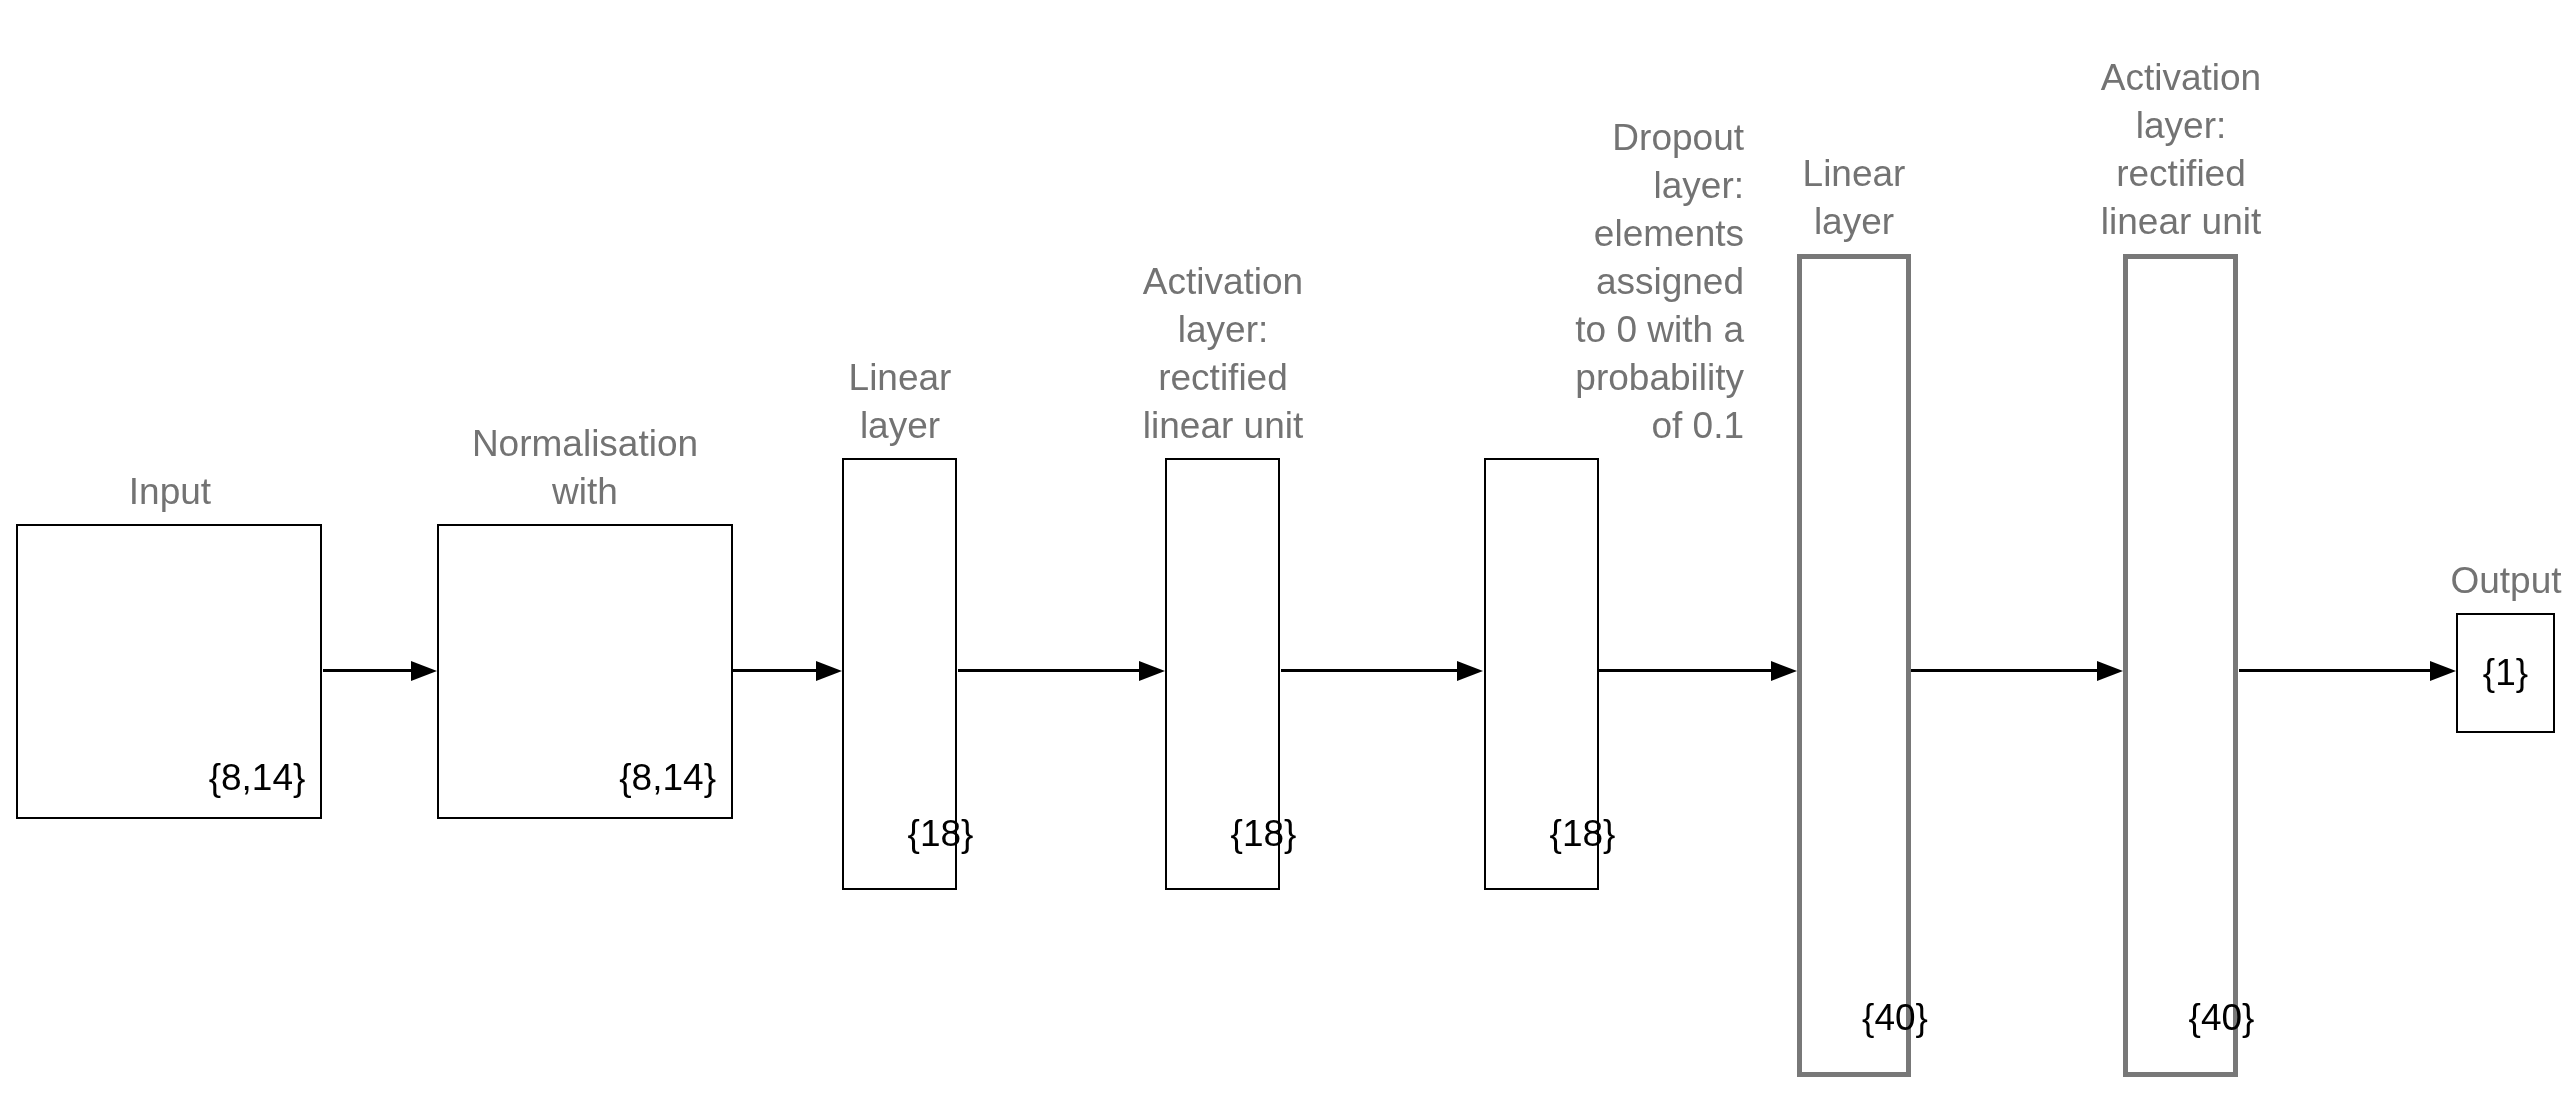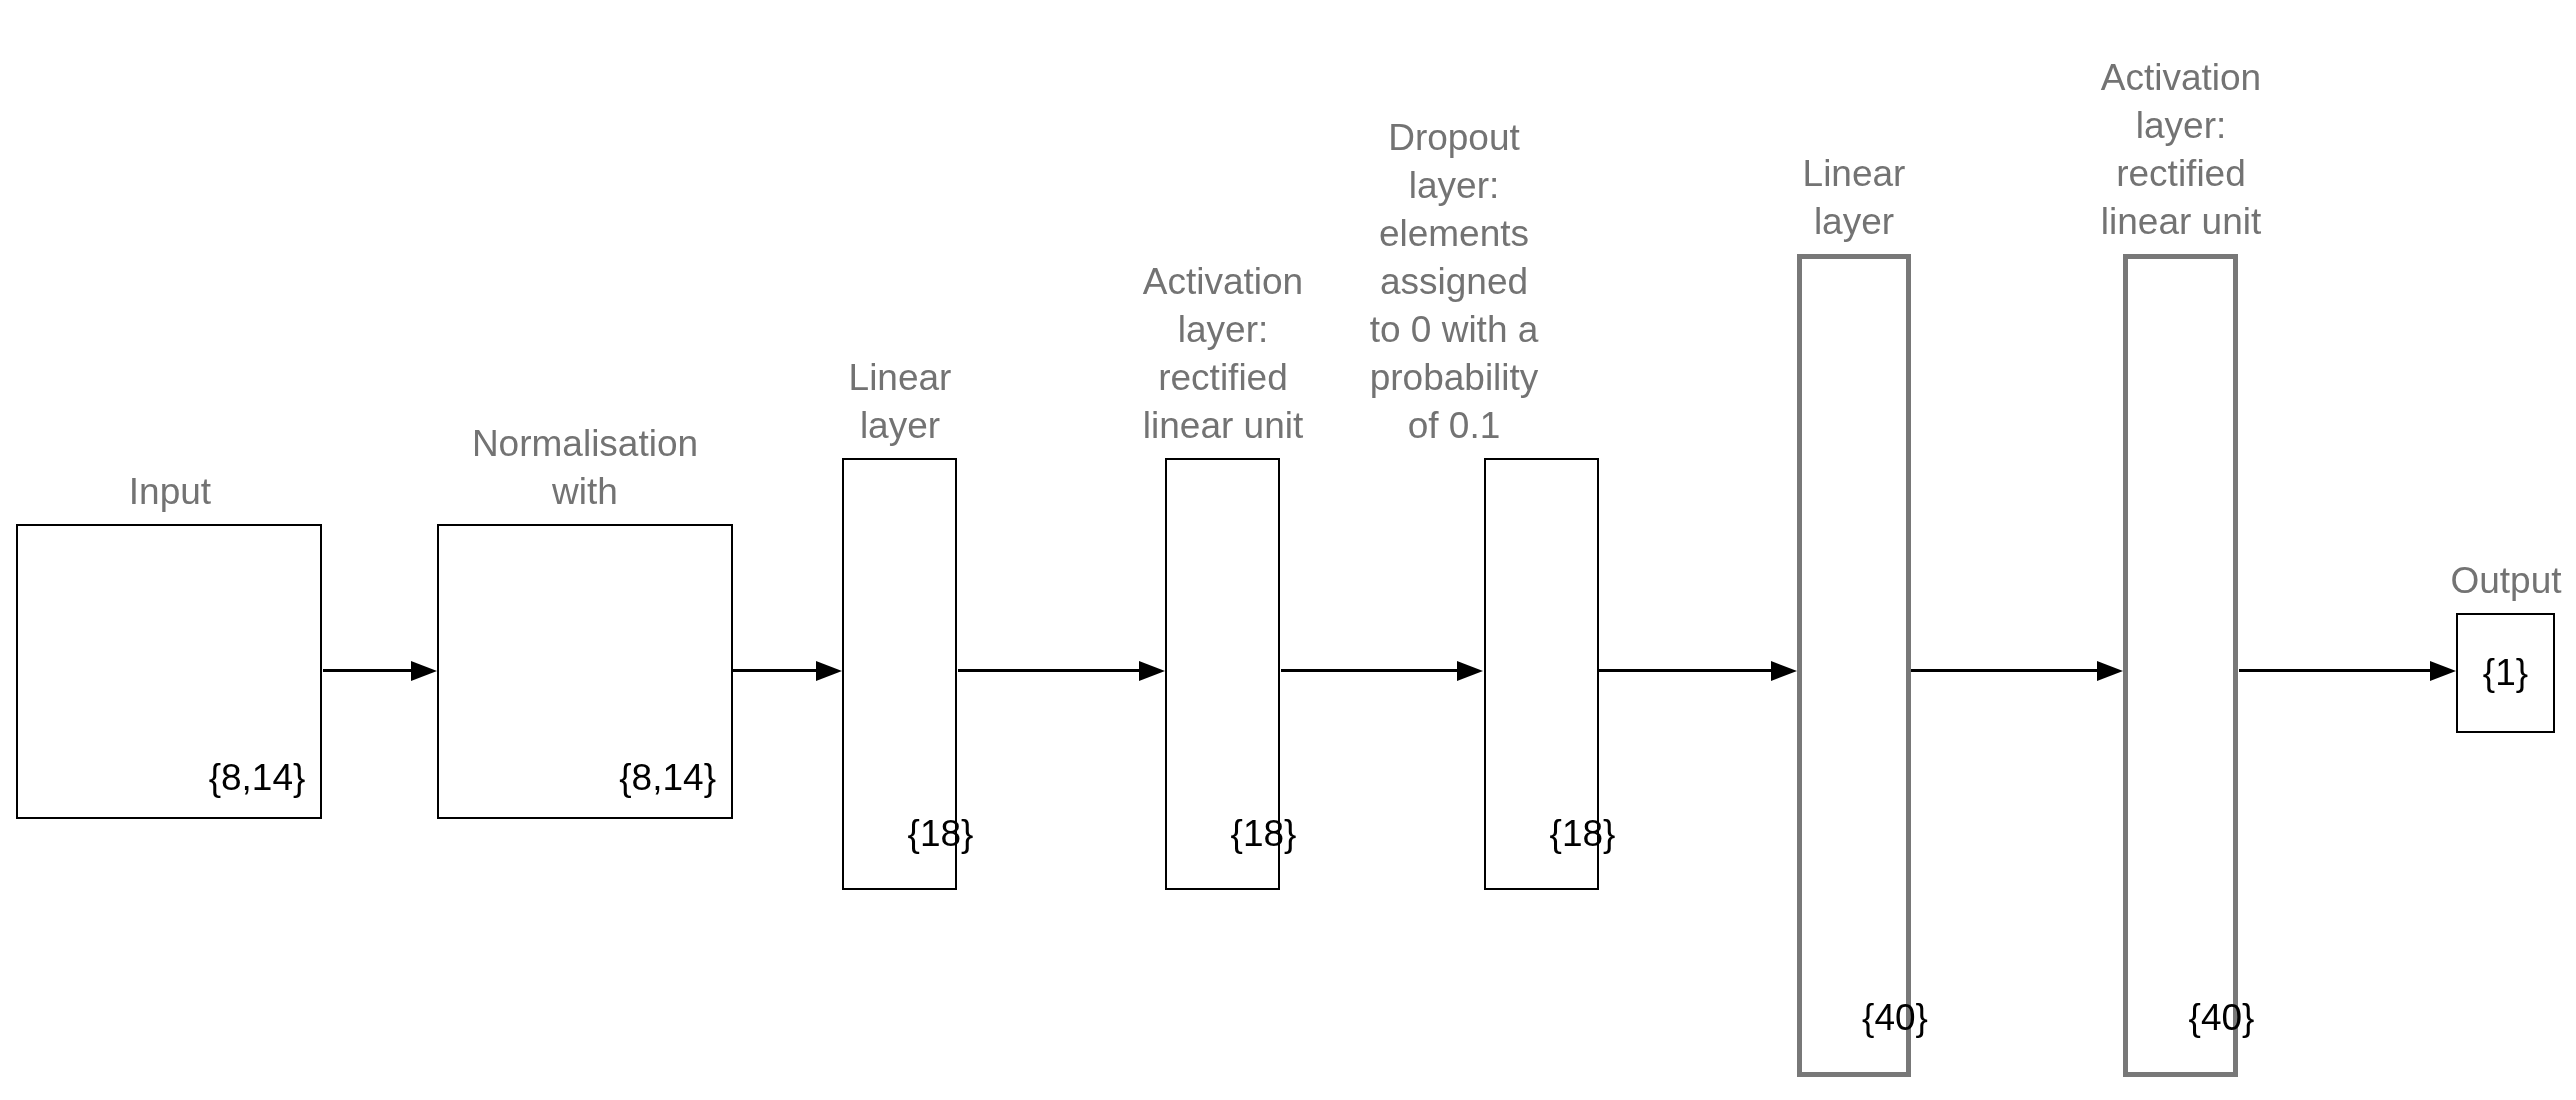--- a/index.html
+++ b/index.html
@@ -19,21 +19,21 @@
     text-align: center;
     font-size: 37px;
     line-height: 48px;
     white-space: pre-line;
     color: #737373;
   }
   .lbl-a { left: 170px;  bottom: 584px;  width: 441px; }
   .lbl-b { left: 585px;  bottom: 584px;  width: 441px; }
   .lbl-c { left: 900px; bottom: 650px; width: 378px; }
   .lbl-d { left: 1223px; bottom: 650px; width: 378px; }
-  .lbl-e { left: 1454px; bottom: 650px; width: 404px; }
+  .lbl-e { left: 1542px; bottom: 650px; width: 404px; text-align: right; }
   .lbl-f { left: 1854px; bottom: 854px; width: 378px; }
   .lbl-g { left: 2181px; bottom: 854px; width: 391px; }
   .lbl-h { left: 2506px; bottom: 495px;  width: 252px; }
 
   
   .box {
     position: absolute;
     background: #ffffff;
     border: 2.5px solid #000000;
     box-sizing: border-box;

